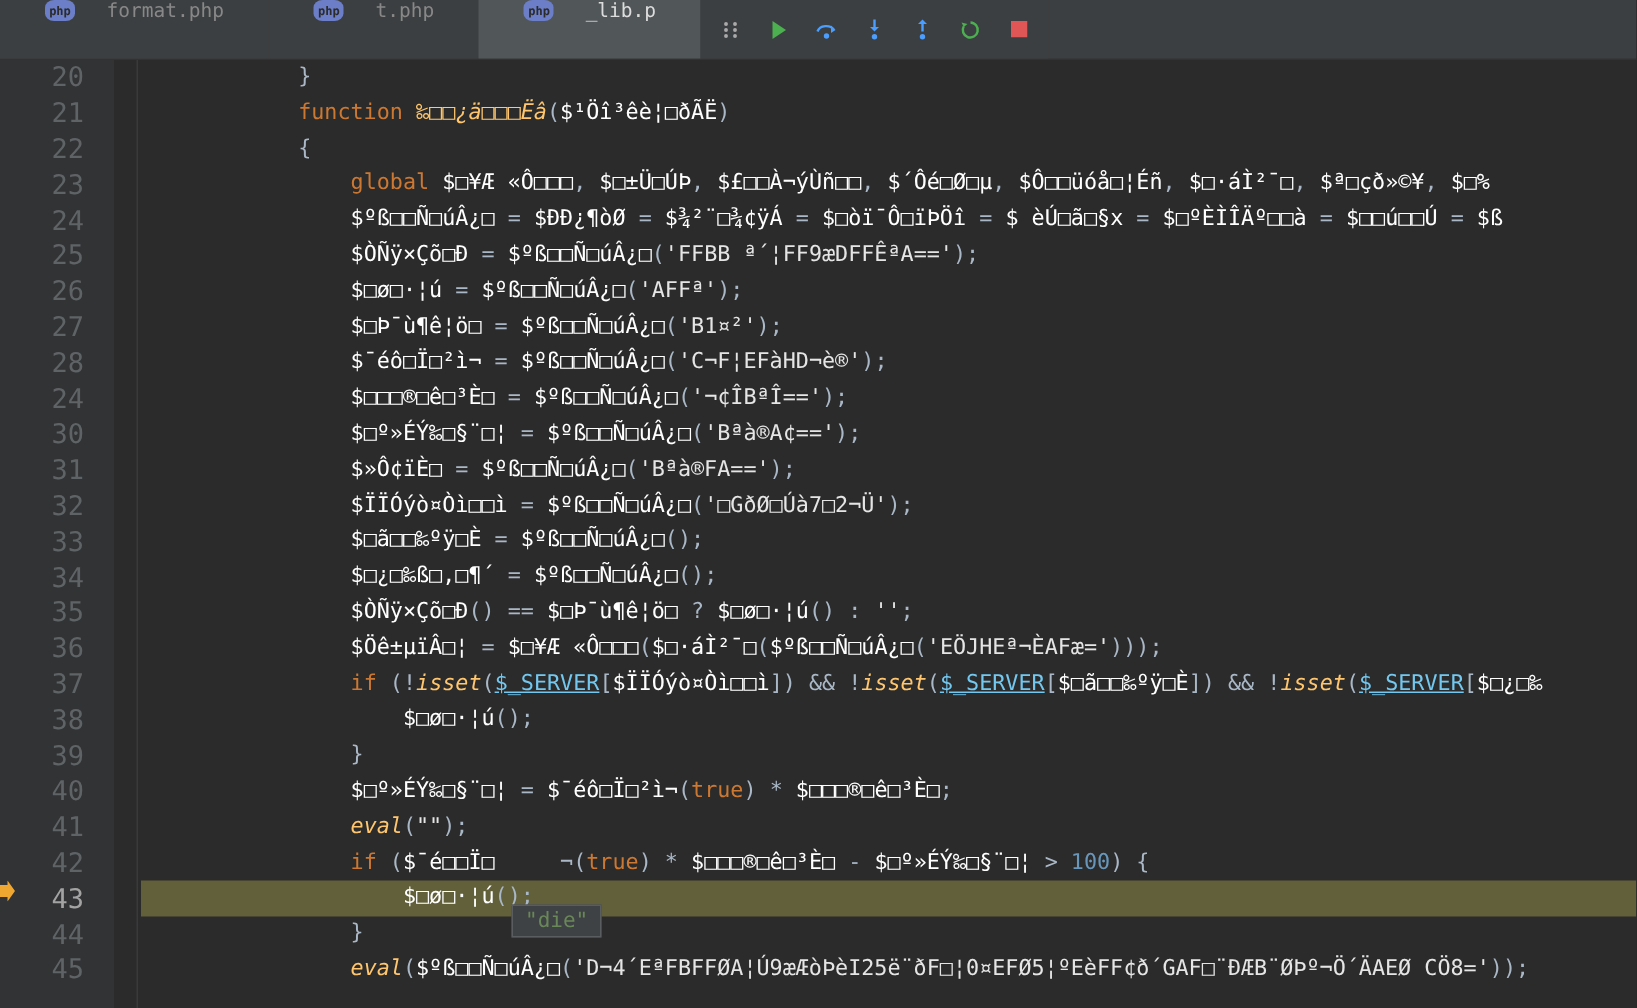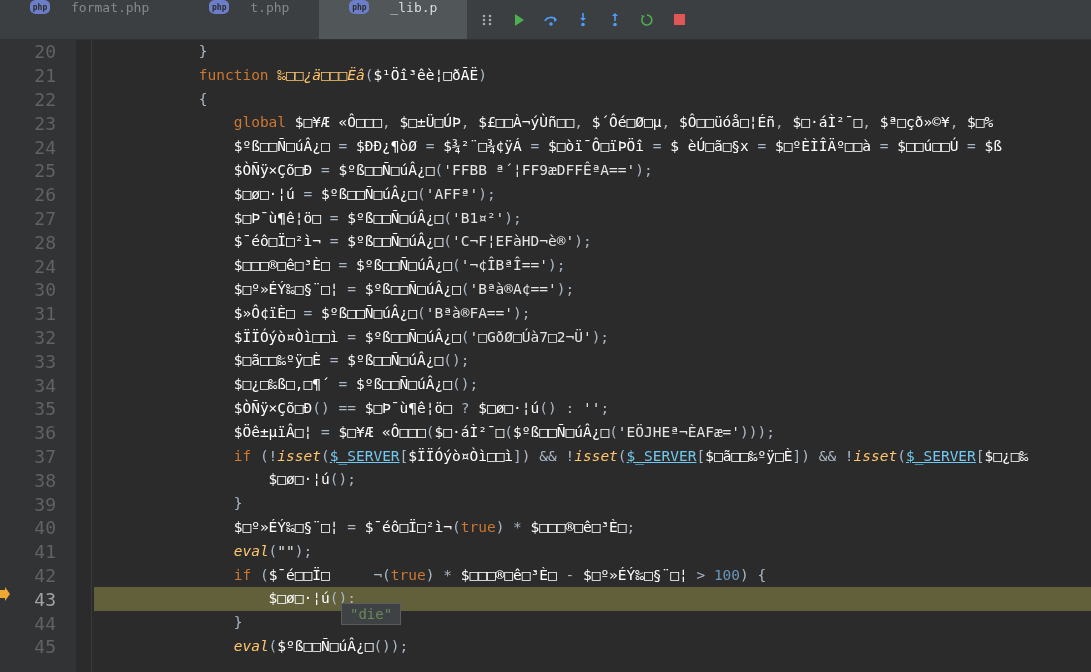--- a/index.html
+++ b/index.html
@@ -275,17 +275,17 @@
         <div class="code-line"><span class="plain">                </span><span class="k-var">$ÒÑÿ×Çõ□Ð</span><span class="plain">() == </span><span class="k-var">$□Þ¯ù¶ê¦ö□</span><span class="plain"> ? </span><span class="k-var">$□ø□·¦ú</span><span class="plain">() : </span><span class="k-string">''</span><span class="plain">;</span></div>
         <div class="code-line"><span class="plain">                </span><span class="k-var">$Öê±µïÂ□¦</span><span class="plain"> = </span><span class="k-var">$□¥Æ «Ô□□□</span><span class="plain">(</span><span class="k-var">$□·áÌ²¯□</span><span class="plain">(</span><span class="k-var">$ºß□□Ñ□úÂ¿□</span><span class="plain">(</span><span class="k-string">'EÖJHEª¬ÈAFæ='</span><span class="plain">)));</span></div>
         <div class="code-line"><span class="plain">                </span><span class="k-keyword">if </span><span class="plain">(!</span><span class="k-func">isset</span><span class="plain">(</span><span class="k-super">$_SERVER</span><span class="plain">[</span><span class="k-var">$ÏÏÓýò¤Òì□□ì</span><span class="plain">]) &amp;&amp; !</span><span class="k-func">isset</span><span class="plain">(</span><span class="k-super">$_SERVER</span><span class="plain">[</span><span class="k-var">$□ã□□‰ºÿ□È</span><span class="plain">]) &amp;&amp; !</span><span class="k-func">isset</span><span class="plain">(</span><span class="k-super">$_SERVER</span><span class="plain">[</span><span class="k-var">$□¿□‰</span></div>
         <div class="code-line"><span class="plain">                    </span><span class="k-var">$□ø□·¦ú</span><span class="plain">();</span></div>
         <div class="code-line"><span class="plain">                </span><span class="plain">}</span></div>
         <div class="code-line"><span class="plain">                </span><span class="k-var">$□º»ÉÝ‰□§¨□¦</span><span class="plain"> = </span><span class="k-var">$¯éô□Ï□²ì¬</span><span class="plain">(</span><span class="k-keyword">true</span><span class="plain">) * </span><span class="k-var">$□□□®□ê□³È□</span><span class="plain">;</span></div>
         <div class="code-line"><span class="plain">                </span><span class="k-func">eval</span><span class="plain">(</span><span class="k-string">""</span><span class="plain">);</span></div>
         <div class="code-line"><span class="plain">                </span><span class="k-keyword">if </span><span class="plain">(</span><span class="k-var">$¯é□□Ï□</span><span class="plain">     ¬(</span><span class="k-keyword">true</span><span class="plain">) * </span><span class="k-var">$□□□®□ê□³È□</span><span class="plain"> - </span><span class="k-var">$□º»ÉÝ‰□§¨□¦</span><span class="plain"> &gt; </span><span class="k-num">100</span><span class="plain">) {</span></div>
         <div class="code-line hl"><span class="plain">                    </span><span class="k-var">$□ø□·¦ú</span><span class="plain">();</span></div>
         <div class="code-line"><span class="plain">                </span><span class="plain">}</span></div>
-        <div class="code-line"><span class="plain">                </span><span class="k-func">eval</span><span class="plain">(</span><span class="k-var">$ºß□□Ñ□úÂ¿□</span><span class="plain">(</span><span class="plain">));</span></div>
+        <div class="code-line"><span class="plain">                </span><span class="k-func">eval</span><span class="plain">(</span><span class="k-var">$ºß□□Ñ□úÂ¿□</span><span class="plain">(</span><span class="k-string">'D¬4´EªFBFFØA¦Ú9æÆòÞèI25ë¨ðF□¦0¤EFØ5¦ºEèFF¢ð´GAF□¨ÐÆB¨ØÞº¬Ö´ÄAEØ CÖ8='</span><span class="plain">));</span></div>
       </div>
     <div class="tooltip-box">"die"</div>
   </div>
 </div>
 
 </body></html>

